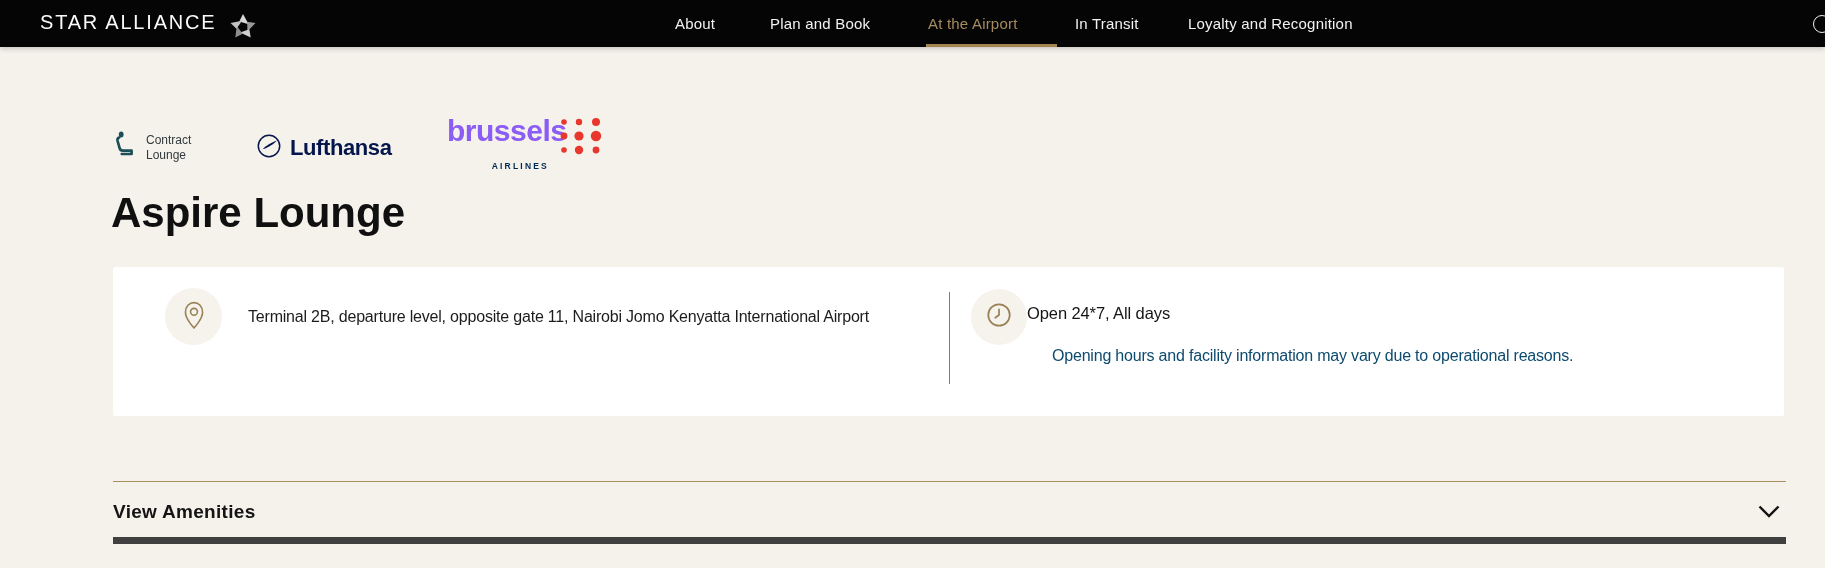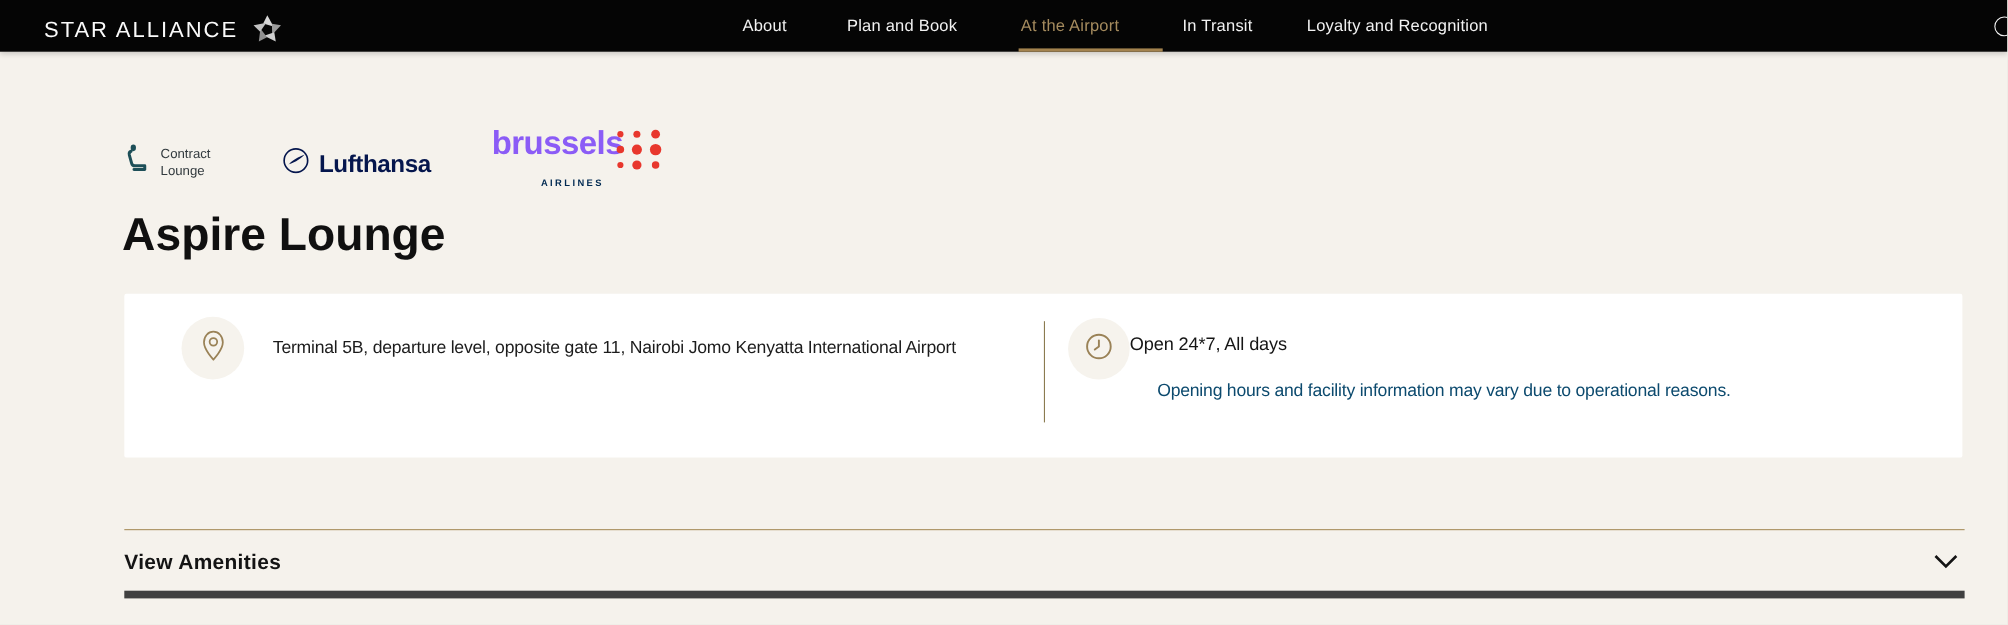--- a/index.html
+++ b/index.html
@@ -10,21 +10,21 @@
     font-family:"Liberation Sans", sans-serif;
     color:#1c1c1c;
   }
 
   
   .topnav {
     position:absolute; left:0; top:0; width:1825px; height:47px;
     background:#050505;
     box-shadow:0 2px 5px rgba(0,0,0,.18);
   }
-  .brand { position:absolute; left:40px; top:11px; display:flex; align-items:center; gap:12px; cursor:pointer; }
+  .brand { position:absolute; left:40px; top:11px; display:flex; align-items:flex-start; gap:12px; cursor:pointer; }
   .brand-text { font-size:20px; letter-spacing:1.8px; color:#fafafa; font-weight:500; white-space:nowrap; }
   .brand-emblem { position:relative; top:1px; }
   .nav-item {
     position:absolute; top:15px; font-size:15px; letter-spacing:.2px;
     color:#f2f2f2; white-space:nowrap; cursor:pointer;
   }
   .n0{left:675px;} .n1{left:770px;} .n2{left:928px; color:#A58B5E;} .n3{left:1075px;} .n4{left:1188px;}
   .nav-underline { position:absolute; left:926px; top:44px; width:131px; height:3px; background:#A3834F; }
   .search-circle {
     position:absolute; left:1813px; top:15px; width:18px; height:18px;
@@ -141,21 +141,21 @@
 
   <section class="card">
     <div class="icon-circle loc-circle">
       <span>
         <svg width="26" height="30" viewBox="0 0 24 28">
           <path d="M12 26 C12 26 4 17.8 4 11.4 C4 6.2 7.6 2.4 12 2.4 C16.4 2.4 20 6.2 20 11.4 C20 17.8 12 26 12 26 Z" fill="none" stroke="#9A8257" stroke-width="1.5"></path>
           <circle cx="12" cy="11" r="3.2" fill="none" stroke="#9A8257" stroke-width="1.5"></circle>
         </svg>
       </span>
     </div>
-    <p class="loc-text">Terminal 5B, departure level, opposite gate 11, Nairobi Jomo Kenyatta International Airport</p>
+    <p class="loc-text">Terminal 2B, departure level, opposite gate 11, Nairobi Jomo Kenyatta International Airport</p>
 
     <div class="v-divider"></div>
 
     <div class="icon-circle clk-circle">
       <span>
         <svg width="28" height="28" viewBox="0 0 24 24">
           <circle cx="12" cy="12" r="9.2" fill="none" stroke="#9A8257" stroke-width="1.5"></circle>
           <path d="M12 7.2 L12 12 L8.8 14.4" fill="none" stroke="#9A8257" stroke-width="1.5" stroke-linecap="round" stroke-linejoin="round"></path>
         </svg>
       </span>

